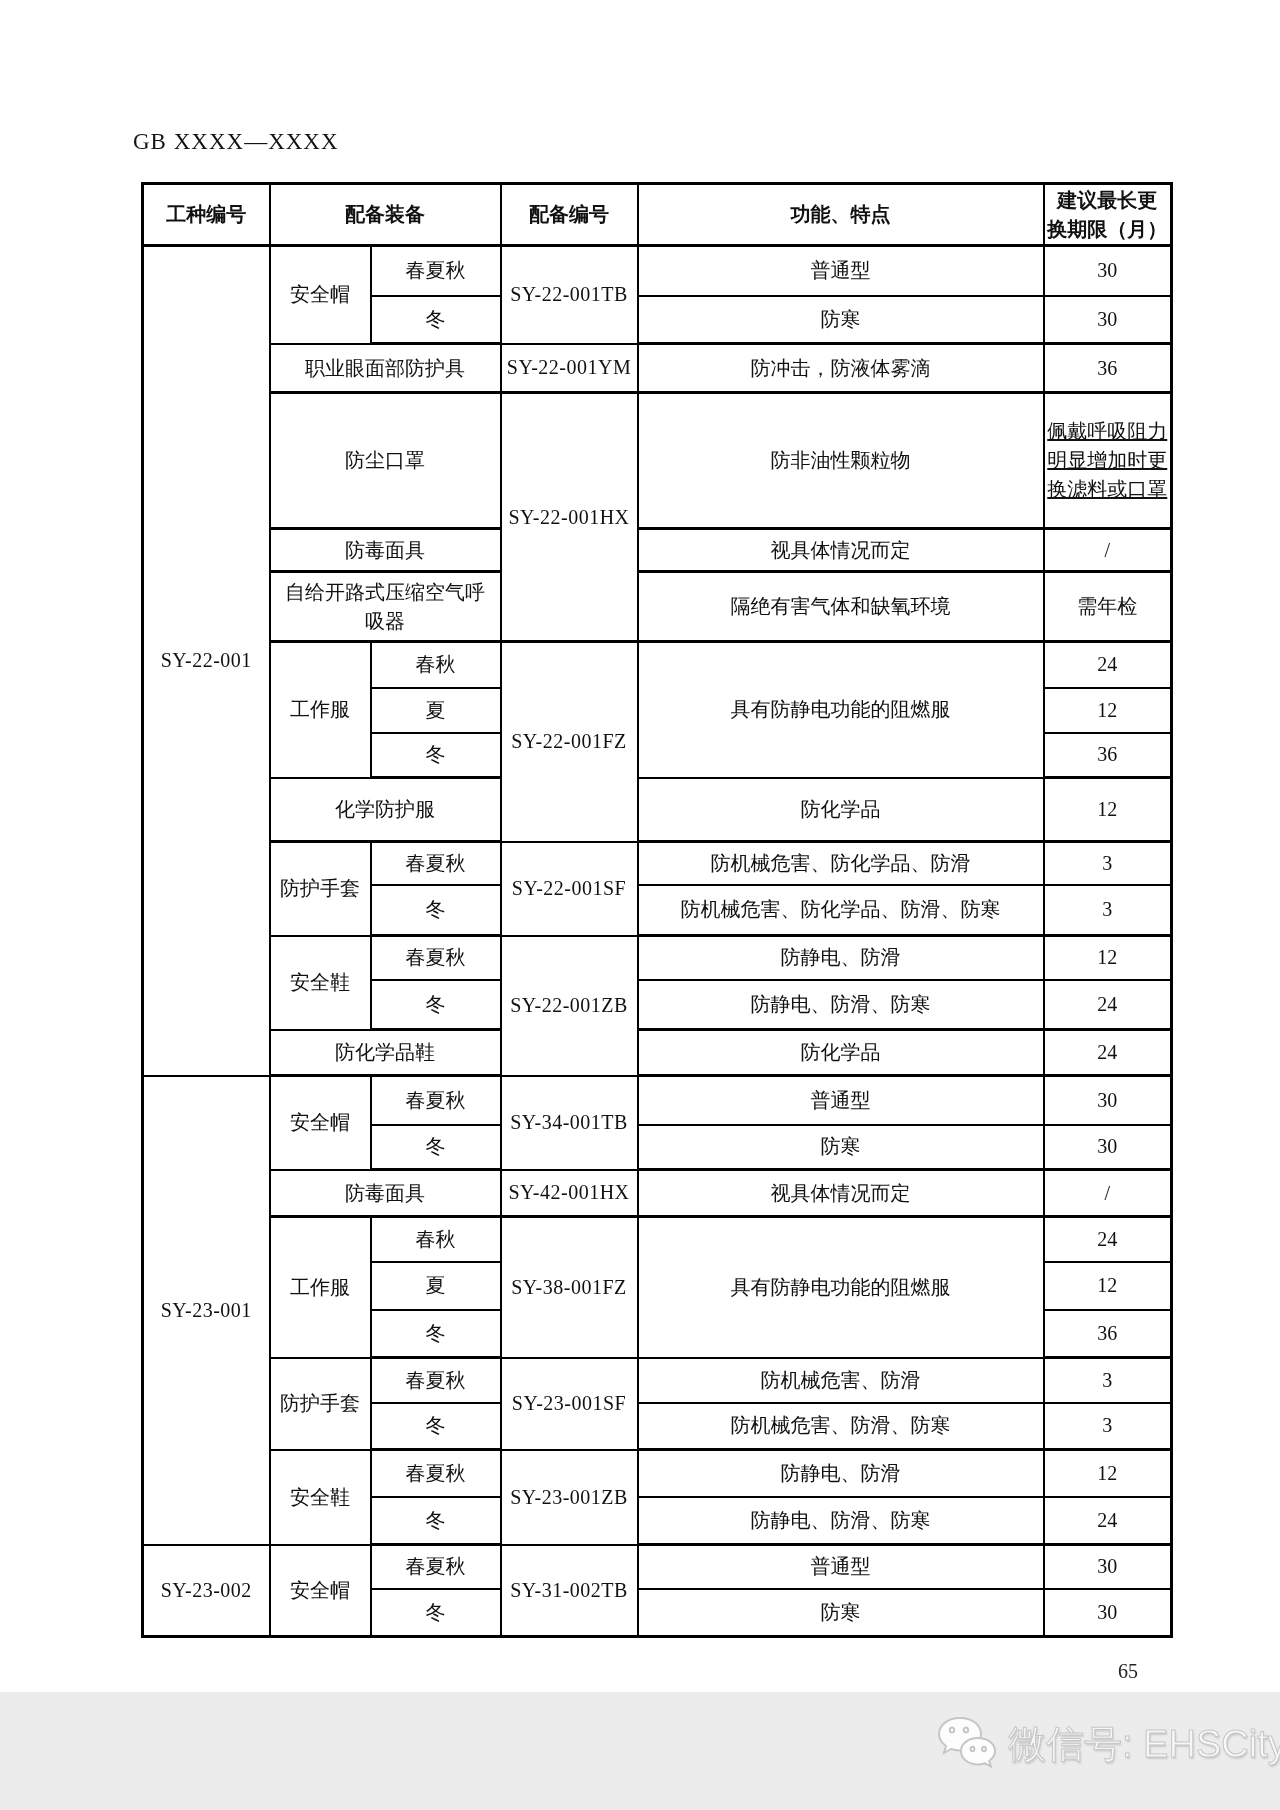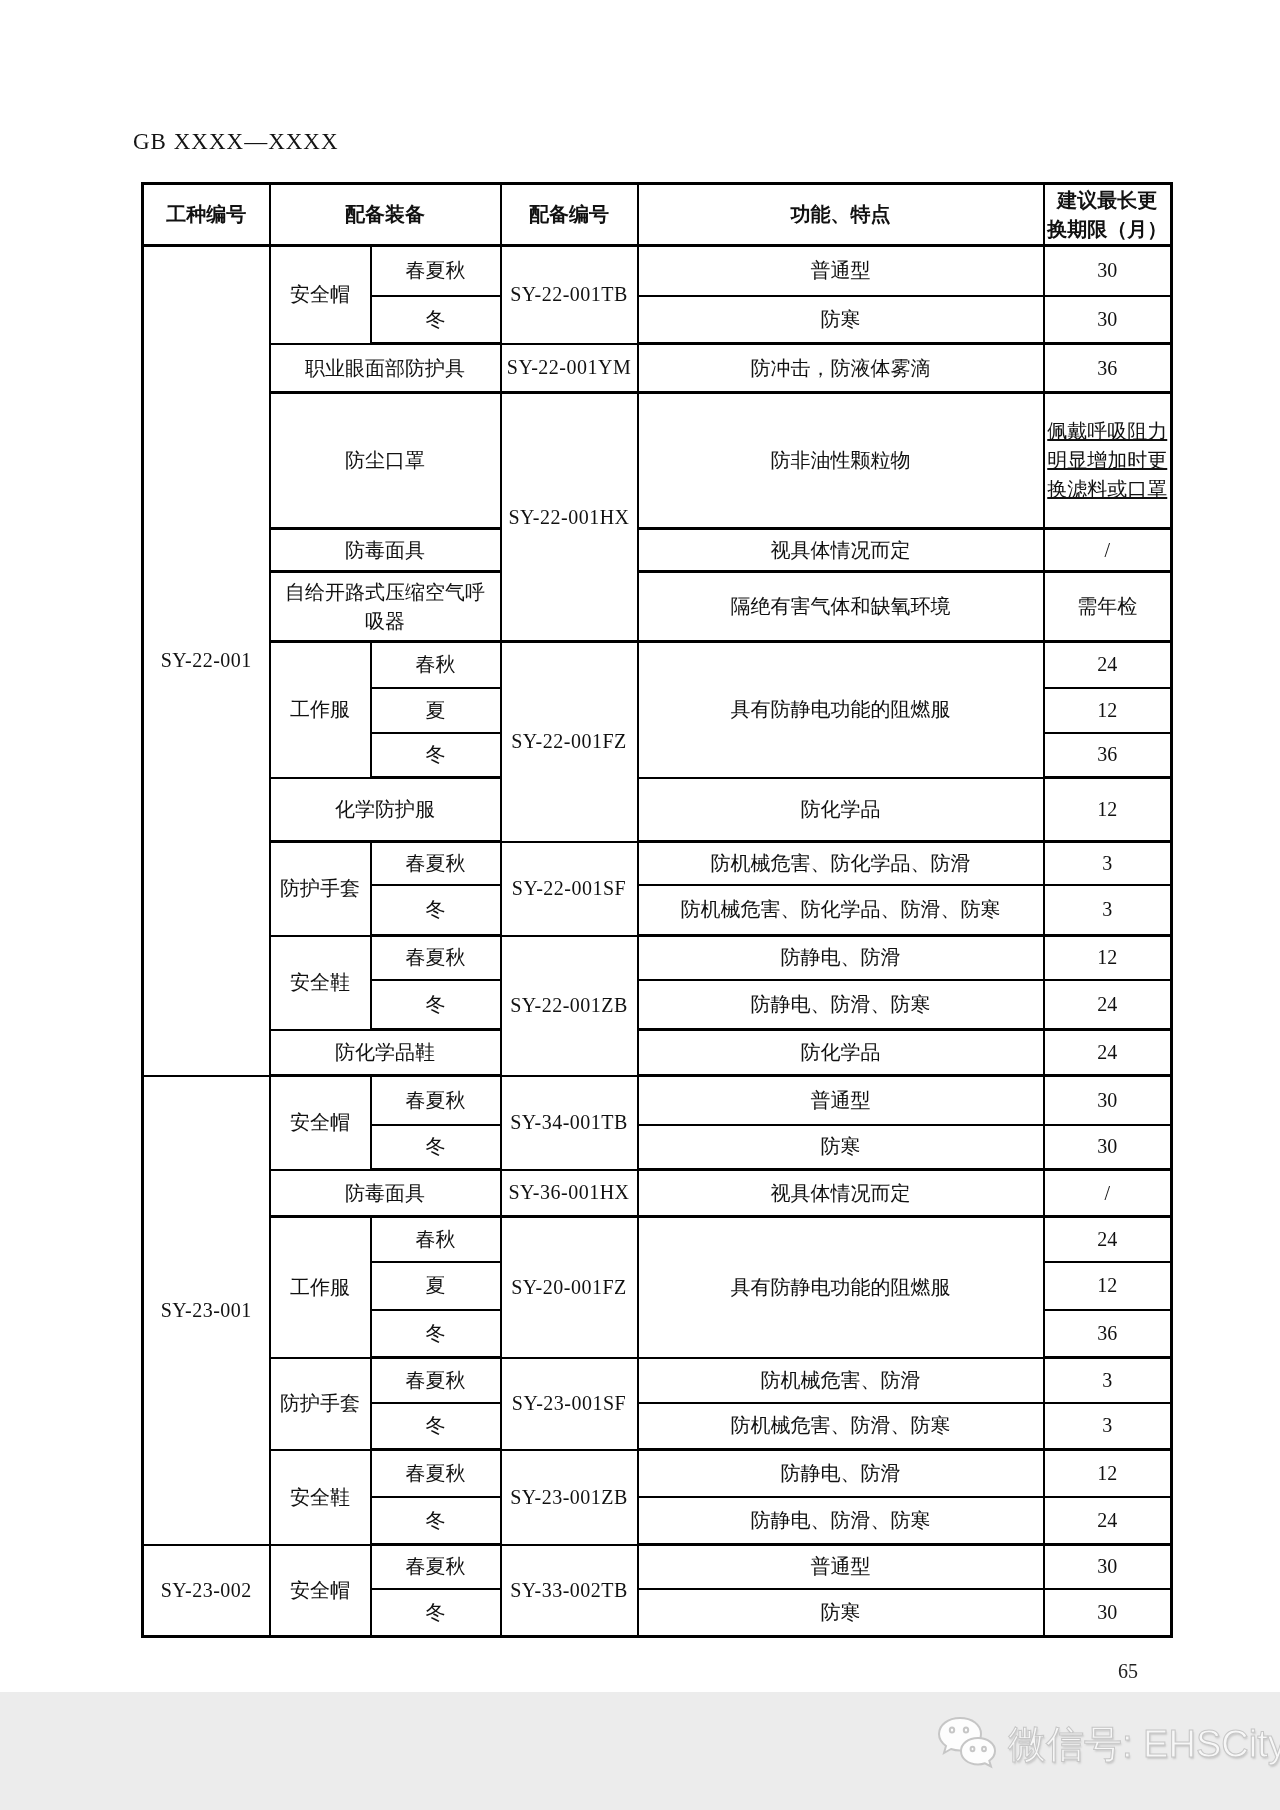--- a/index.html
+++ b/index.html
@@ -179,28 +179,28 @@
       <td class="feat">普通型</td>
       <td>30</td>
     </tr>
     <tr class="hb" style="height:45px">
       <td>冬</td>
       <td class="feat">防寒</td>
       <td>30</td>
     </tr>
     <tr class="hb" style="height:47px">
       <td colspan="2">防毒面具</td>
-      <td class="code">SY-36-001HX</td>
+      <td class="code">SY-42-001HX</td>
       <td class="feat">视具体情况而定</td>
       <td>/</td>
     </tr>
     <tr style="height:45px">
       <td class="bb-h" rowspan="3">工作服</td>
       <td>春秋</td>
-      <td class="code bb-h" rowspan="3">SY-20-001FZ</td>
+      <td class="code bb-h" rowspan="3">SY-38-001FZ</td>
       <td class="feat bb-h" rowspan="3">具有防静电功能的阻燃服</td>
       <td>24</td>
     </tr>
     <tr style="height:48px">
       <td>夏</td>
       <td>12</td>
     </tr>
     <tr class="hb" style="height:48px">
       <td>冬</td>
       <td>36</td>
@@ -227,21 +227,21 @@
     <tr class="gb" style="height:48px">
       <td>冬</td>
       <td class="feat">防静电、防滑、防寒</td>
       <td>24</td>
     </tr>
 
     <tr style="height:44px">
       <td class="job bb-g" rowspan="2">SY-23-002</td>
       <td class="bb-g" rowspan="2">安全帽</td>
       <td>春夏秋</td>
-      <td class="code bb-g" rowspan="2">SY-33-002TB</td>
+      <td class="code bb-g" rowspan="2">SY-31-002TB</td>
       <td class="feat">普通型</td>
       <td>30</td>
     </tr>
     <tr class="gb" style="height:48px">
       <td>冬</td>
       <td class="feat">防寒</td>
       <td>30</td>
     </tr>
   </tbody>
 </table>

